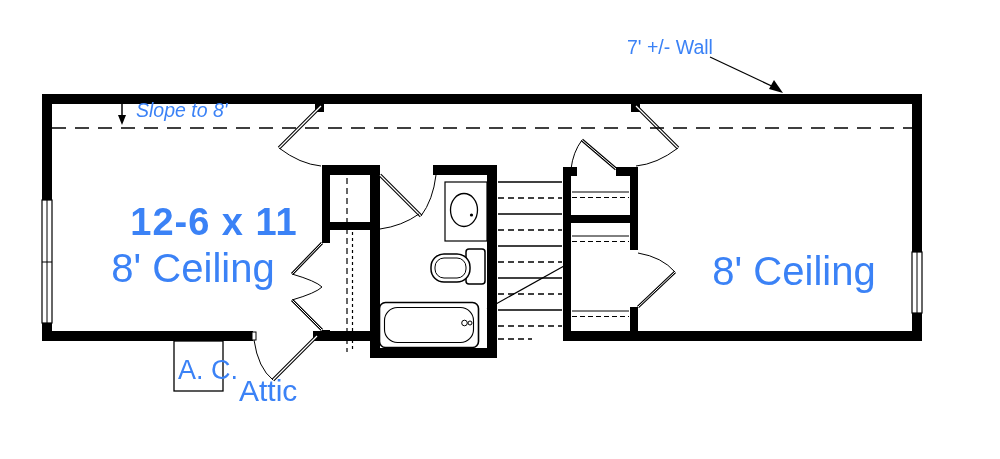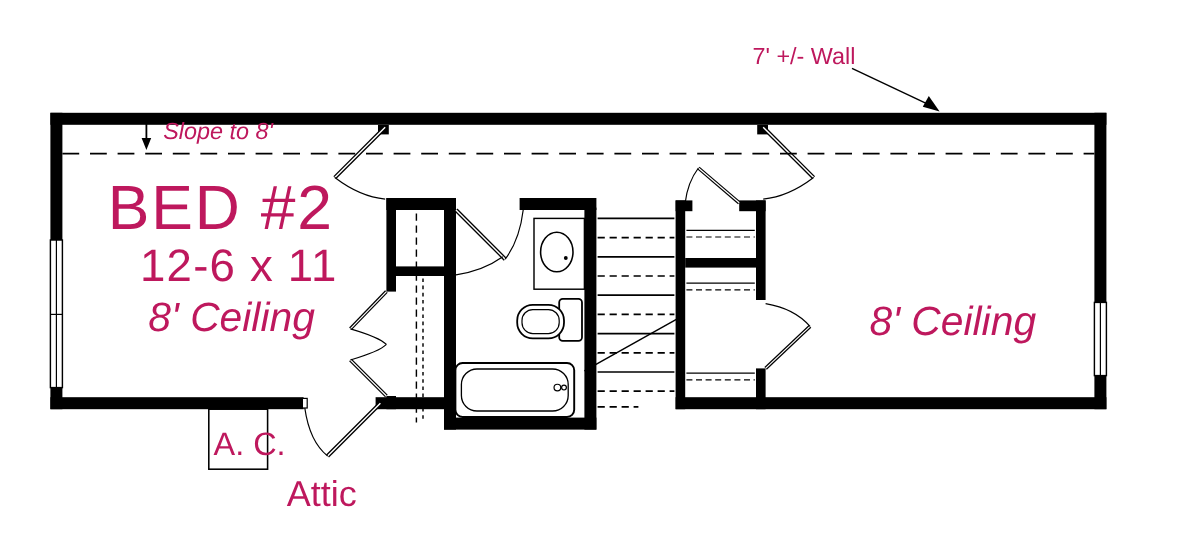--- a/index.html
+++ b/index.html
@@ -5,25 +5,25 @@
   html,body{margin:0;padding:0;background:#ffffff;}
   #canvas{
     position:relative;
     width:1000px;height:459px;
     background:#ffffff;
     font-family:"Liberation Sans", sans-serif;
     color:#000;
     overflow:hidden;
   }
   #plan-svg{position:absolute;left:0;top:0;}
-  .lbl{position:absolute;white-space:nowrap;line-height:1;color:#be185d;text-align:center;}
+  .lbl{position:absolute;white-space:nowrap;line-height:1;color:#3b82f6;text-align:center;}
   .centered{transform:translateX(-50%);}
   .room-name{font-size:52px;letter-spacing:1.5px;}
   .room-dims{font-size:38px;letter-spacing:1px;}
-  .room-ceil{font-size:34px;font-style:italic;}
+  .room-ceil{font-size:40px;}
   .note{font-size:19.5px;}
   .ac{font-size:27px;margin-left:18px;}
   .attic{font-size:30px;}
 </style>
 </head>
 <body>
 
 <div id="canvas">
 
 <svg id="plan-svg" width="1000" height="459" viewBox="0 0 1000 459">
@@ -181,24 +181,23 @@
   </g>
 
   <g>
     <line x1="710" y1="57" x2="778" y2="89" stroke="#000" stroke-width="1.2"></line>
     <polygon points="783,93 769,89 774,80" fill="#000"></polygon>
   </g>
 
   <rect x="174" y="341" width="49" height="50" fill="#fff" stroke="#000" stroke-width="1.3"></rect>
 </svg>
 
-  <div class="lbl centered room-name" style="left:184px;top:148px;">BED #2</div>
-  <div class="lbl centered room-dims" style="left:199px;top:203px;">12-6 x 11</div>
+  <div class="lbl centered room-dims" style="left:214px;top:203px;font-weight:bold;">12-6 x 11</div>
   <div class="lbl centered room-ceil" style="left:193px;top:248px;">8' Ceiling</div>
 
   <div class="lbl centered room-ceil" style="left:794px;top:251px;">8' Ceiling</div>
 
   <div class="lbl note" style="left:136px;top:101px;font-style:italic;">Slope to 8'</div>
   <div class="lbl note" style="left:627px;top:38px;">7' +/- Wall</div>
 
   <div class="lbl centered ac" style="left:190px;top:357px;">A. C.</div>
-  <div class="lbl attic" style="left:239px;top:398px;">Attic</div>
+  <div class="lbl attic" style="left:239px;top:376px;">Attic</div>
 </div>
 
 </body></html>

